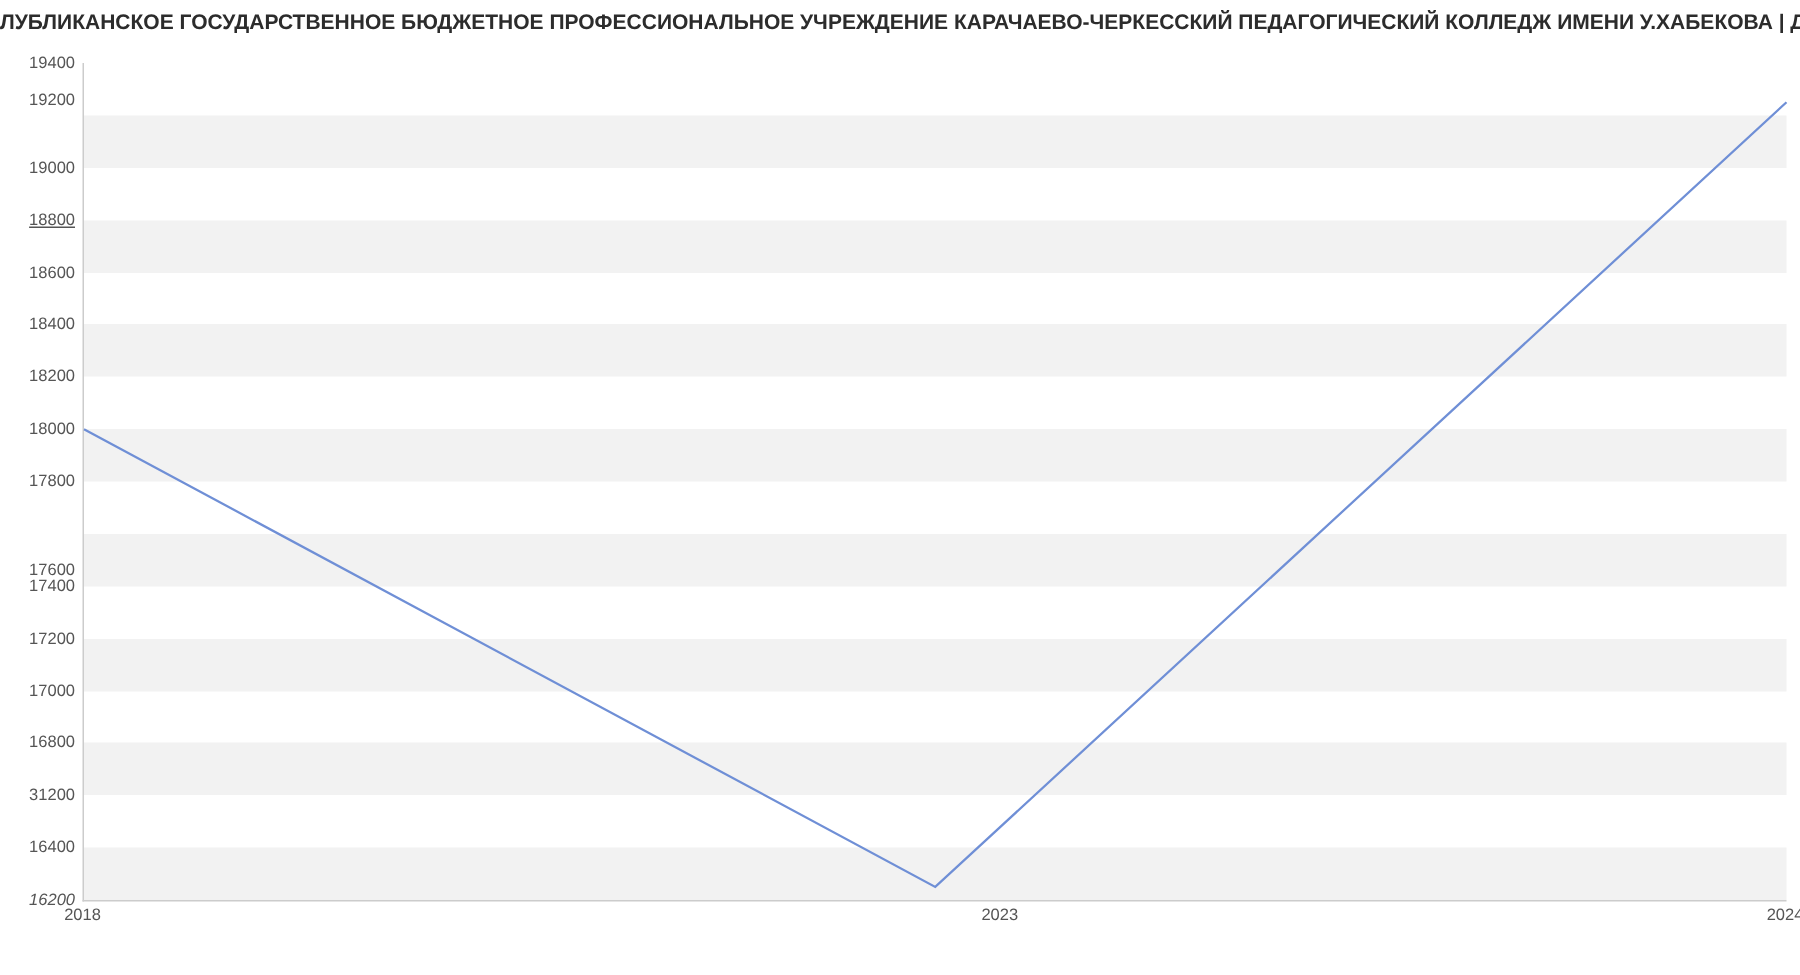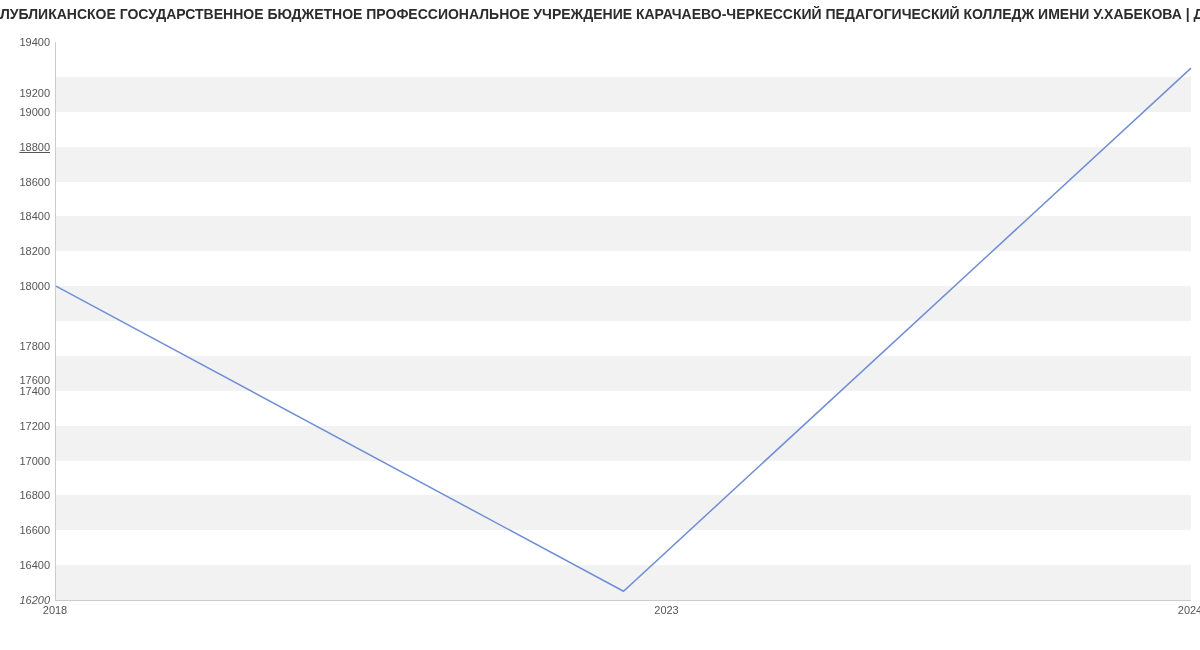--- a/index.html
+++ b/index.html
@@ -81,31 +81,31 @@
       <div class="band" style="top: 244.125px; height: 34.875px;"></div>
       <div class="band" style="top: 174.375px; height: 34.875px;"></div>
       <div class="band" style="top: 104.625px; height: 34.875px;"></div>
       <div class="band" style="top: 34.875px; height: 34.875px;"></div>
       <svg class="line-svg" preserveAspectRatio="none" viewBox="0 0 1135 558">
         <polyline points="0,244.125 567.5,549.28125 1135,26.15625" fill="none" stroke="#6f8fd6" stroke-width="1.5"></polyline>
       </svg>
   </div>
 <div class="ytick" style="top: 600px; font-style: italic;">16200</div>
     <div class="ytick" style="top: 565.125px;">16400</div>
-    <div class="ytick" style="top: 530.25px;">16600</div>
+    <div class="ytick" style="top: 530.25px;">31200</div>
     <div class="ytick" style="top: 495.375px;">16800</div>
     <div class="ytick" style="top: 460.5px;">17000</div>
     <div class="ytick" style="top: 425.625px;">17200</div>
     <div class="ytick" style="top: 390.75px;">17400</div>
     <div class="ytick" style="top: 355.875px; margin-top: 24px;">17600</div>
-    <div class="ytick" style="top: 321px; margin-top: 25px;">17800</div>
+    <div class="ytick" style="top: 321px;">17800</div>
     <div class="ytick" style="top: 286.125px;">18000</div>
     <div class="ytick" style="top: 251.25px;">18200</div>
     <div class="ytick" style="top: 216.375px; text-align: right;">18400</div>
     <div class="ytick" style="top: 181.5px;">18600</div>
     <div class="ytick" style="top: 146.625px; text-decoration: underline;">18800</div>
     <div class="ytick" style="top: 111.75px;">19000</div>
-    <div class="ytick" style="top: 93px;">19200</div>
+    <div class="ytick" style="top: 67px;">19200</div>
     <div class="ytick" style="top: 42px;">19400</div>
     <div class="xtick" style="left: 55px;">2018</div>
     <div class="xtick" style="left: 622.5px; margin-left: 44px;">2023</div>
     <div class="xtick" style="left: 1190px;">2024</div>
   </div>
 
 </body></html>

